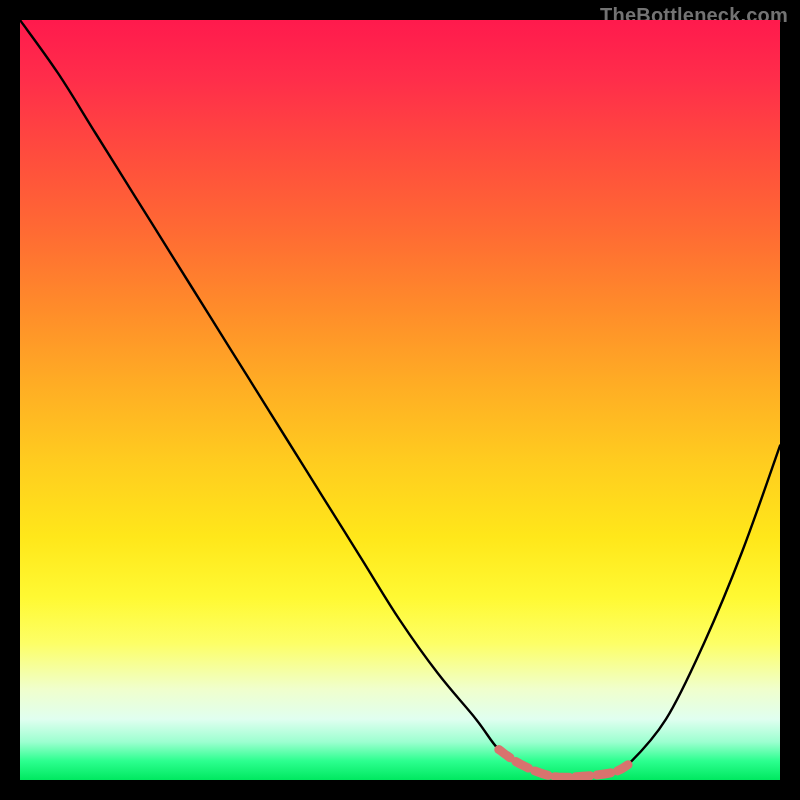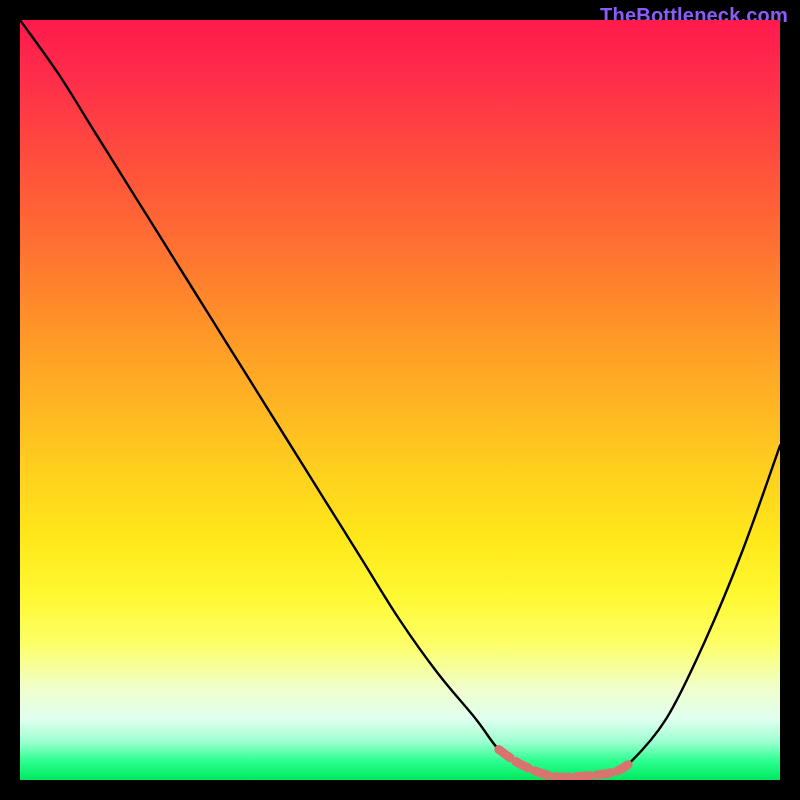--- a/index.html
+++ b/index.html
@@ -33,21 +33,21 @@
       #2cff8f 97.5%,
       #00e860 100%
     );
   }
   .watermark {
     position: absolute;
     top: 4px;
     right: 12px;
     font-family: Arial, sans-serif;
     font-size: 20px;
-    color: #8b5cf6;
+    color: #737373;
     font-weight: bold;
     letter-spacing: 0.2px;
   }
   svg.curve {
     position: absolute;
     left: 0;
     top: 0;
     width: 760px;
     height: 760px;
   }

